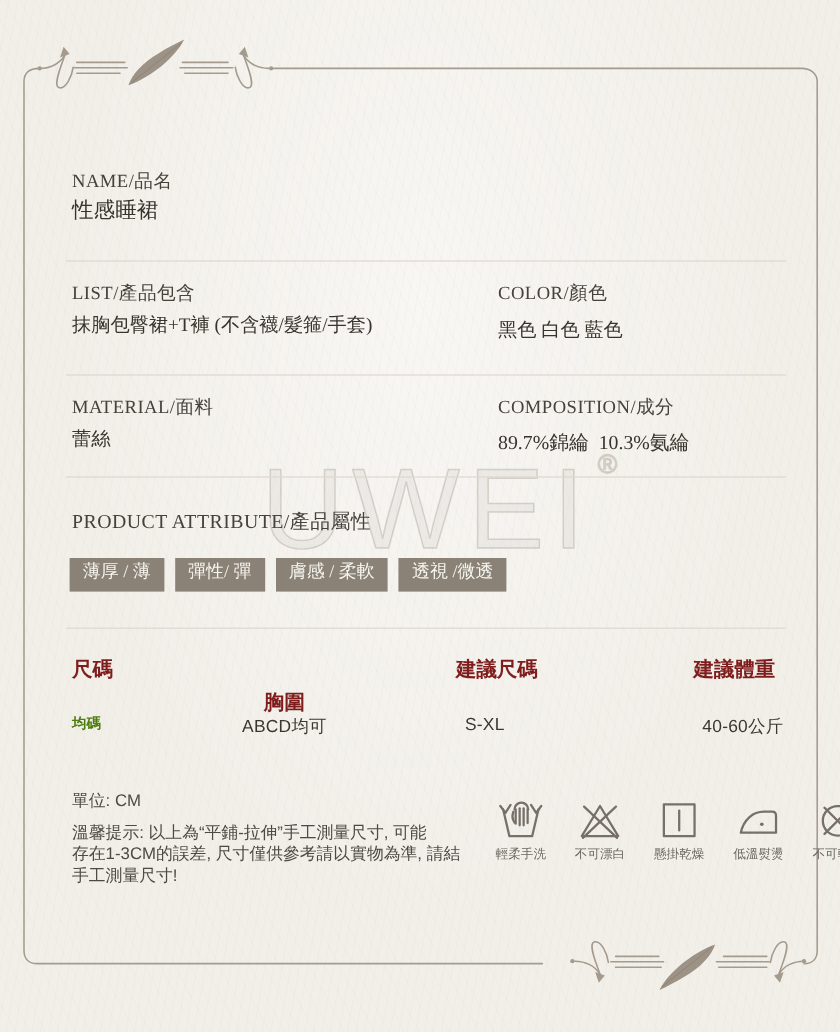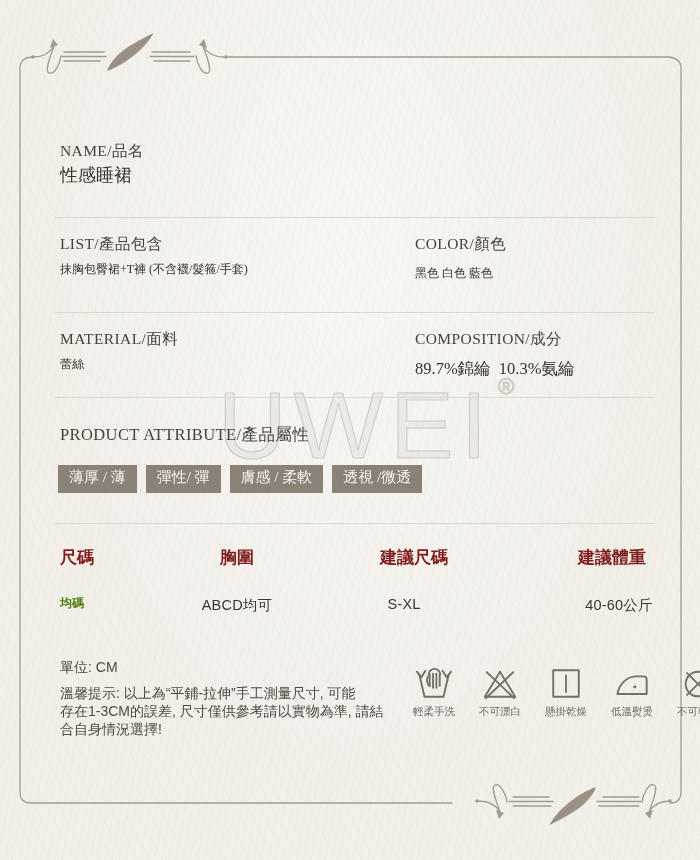--- a/index.html
+++ b/index.html
@@ -12,21 +12,21 @@
   
   body::before{
     content:"";position:absolute;inset:0;pointer-events:none;
     background:
       repeating-linear-gradient(100deg, rgba(120,110,95,0.028) 0 1px, rgba(255,255,255,0) 1px 7px),
       repeating-linear-gradient(62deg, rgba(120,110,95,0.022) 0 1px, rgba(255,255,255,0) 1px 11px),
       radial-gradient(ellipse at 50% 30%, rgba(255,255,255,0.5), rgba(255,255,255,0) 60%);
   }
   .abs{position:absolute;}
   .label{font-size:15.5px;color:#46413b;letter-spacing:0.4px;}
-  .value{font-size:12px;color:#37332d;}
+  .value{font-size:16px;color:#37332d;}
   .divider{position:absolute;left:55px;width:600px;height:1px;background:#dcd8d0;}
   .center{transform:translateX(-50%);}
   .th{font-size:17px;font-weight:bold;color:#7f1d1d;}
   .td-serif{font-size:12px;color:#4d7c0f;font-weight:bold;}
   .td-sans{font-family:"Liberation Sans",sans-serif;font-size:14.5px;color:#3b372f;letter-spacing:0.2px;}
   .note{font-family:"Liberation Sans",sans-serif;font-size:14px;color:#4e4a43;white-space:nowrap;}
   .tag-row{position:absolute;left:58px;top:465px;display:flex;gap:9px;}
   .tag{
     background:#8a8276;color:#f7f5f0;font-size:15px;
     height:28px;line-height:24px;padding:0 11px;white-space:nowrap;
@@ -107,33 +107,33 @@
 <div class="tag-row">
   <span class="tag">薄厚 / 薄</span>
   <span class="tag">彈性/ 彈</span>
   <span class="tag">膚感 / 柔軟</span>
   <span class="tag">透視 /微透</span>
 </div>
 
 <div class="divider" style="top:523px;"></div>
 
 <div class="abs th" style="left:60px;top:546px;">尺碼</div>
-<div class="abs th center" style="left:237px;top:546px;text-align:right;">胸圍</div>
+<div class="abs th center" style="left:237px;top:574px;text-align:right;">胸圍</div>
 <div class="abs th center" style="left:414px;top:546px;">建議尺碼</div>
 <div class="abs th center" style="left:612px;top:546px;">建議體重</div>
 
 <div class="abs td-serif" style="left:60px;top:595px;">均碼</div>
 <div class="abs td-sans center" style="left:237px;top:596px;">ABCD均可</div>
 <div class="abs td-sans center" style="left:404px;top:596px;">S-XL</div>
 <div class="abs td-sans center" style="left:619px;top:596px;">40-60公斤</div>
 
 <div class="abs note" style="left:60px;top:659px;">單位: CM</div>
 <div class="abs note" style="left:60px;top:685px;">溫馨提示: 以上為“平鋪-拉伸”手工測量尺寸, 可能</div>
 <div class="abs note" style="left:60px;top:703px;">存在1-3CM的誤差, 尺寸僅供參考請以實物為準, 請結</div>
-<div class="abs note" style="left:60px;top:721px;">合自身情況選擇!</div>
+<div class="abs note" style="left:60px;top:721px;">手工測量尺寸!</div>
 
 <div class="care">
   <div class="care-item">
     <svg width="38" height="36" viewBox="0 0 40 38" stroke="#767068" stroke-width="2" fill="none" stroke-linecap="round" stroke-linejoin="round">
       <path d="M2 6 L6.5 12 L11 5"></path>
       <path d="M29 5 L33.5 12 L38 6"></path>
       <path d="M4.5 9 L10 32.5 H30 L35.5 9"></path>
       <path d="M14.5 9 A6 6 0 0 1 26.5 9"></path>
       <line x1="15.5" y1="9" x2="15.5" y2="21.5"></line>
       <line x1="19" y1="8" x2="19" y2="23"></line>

